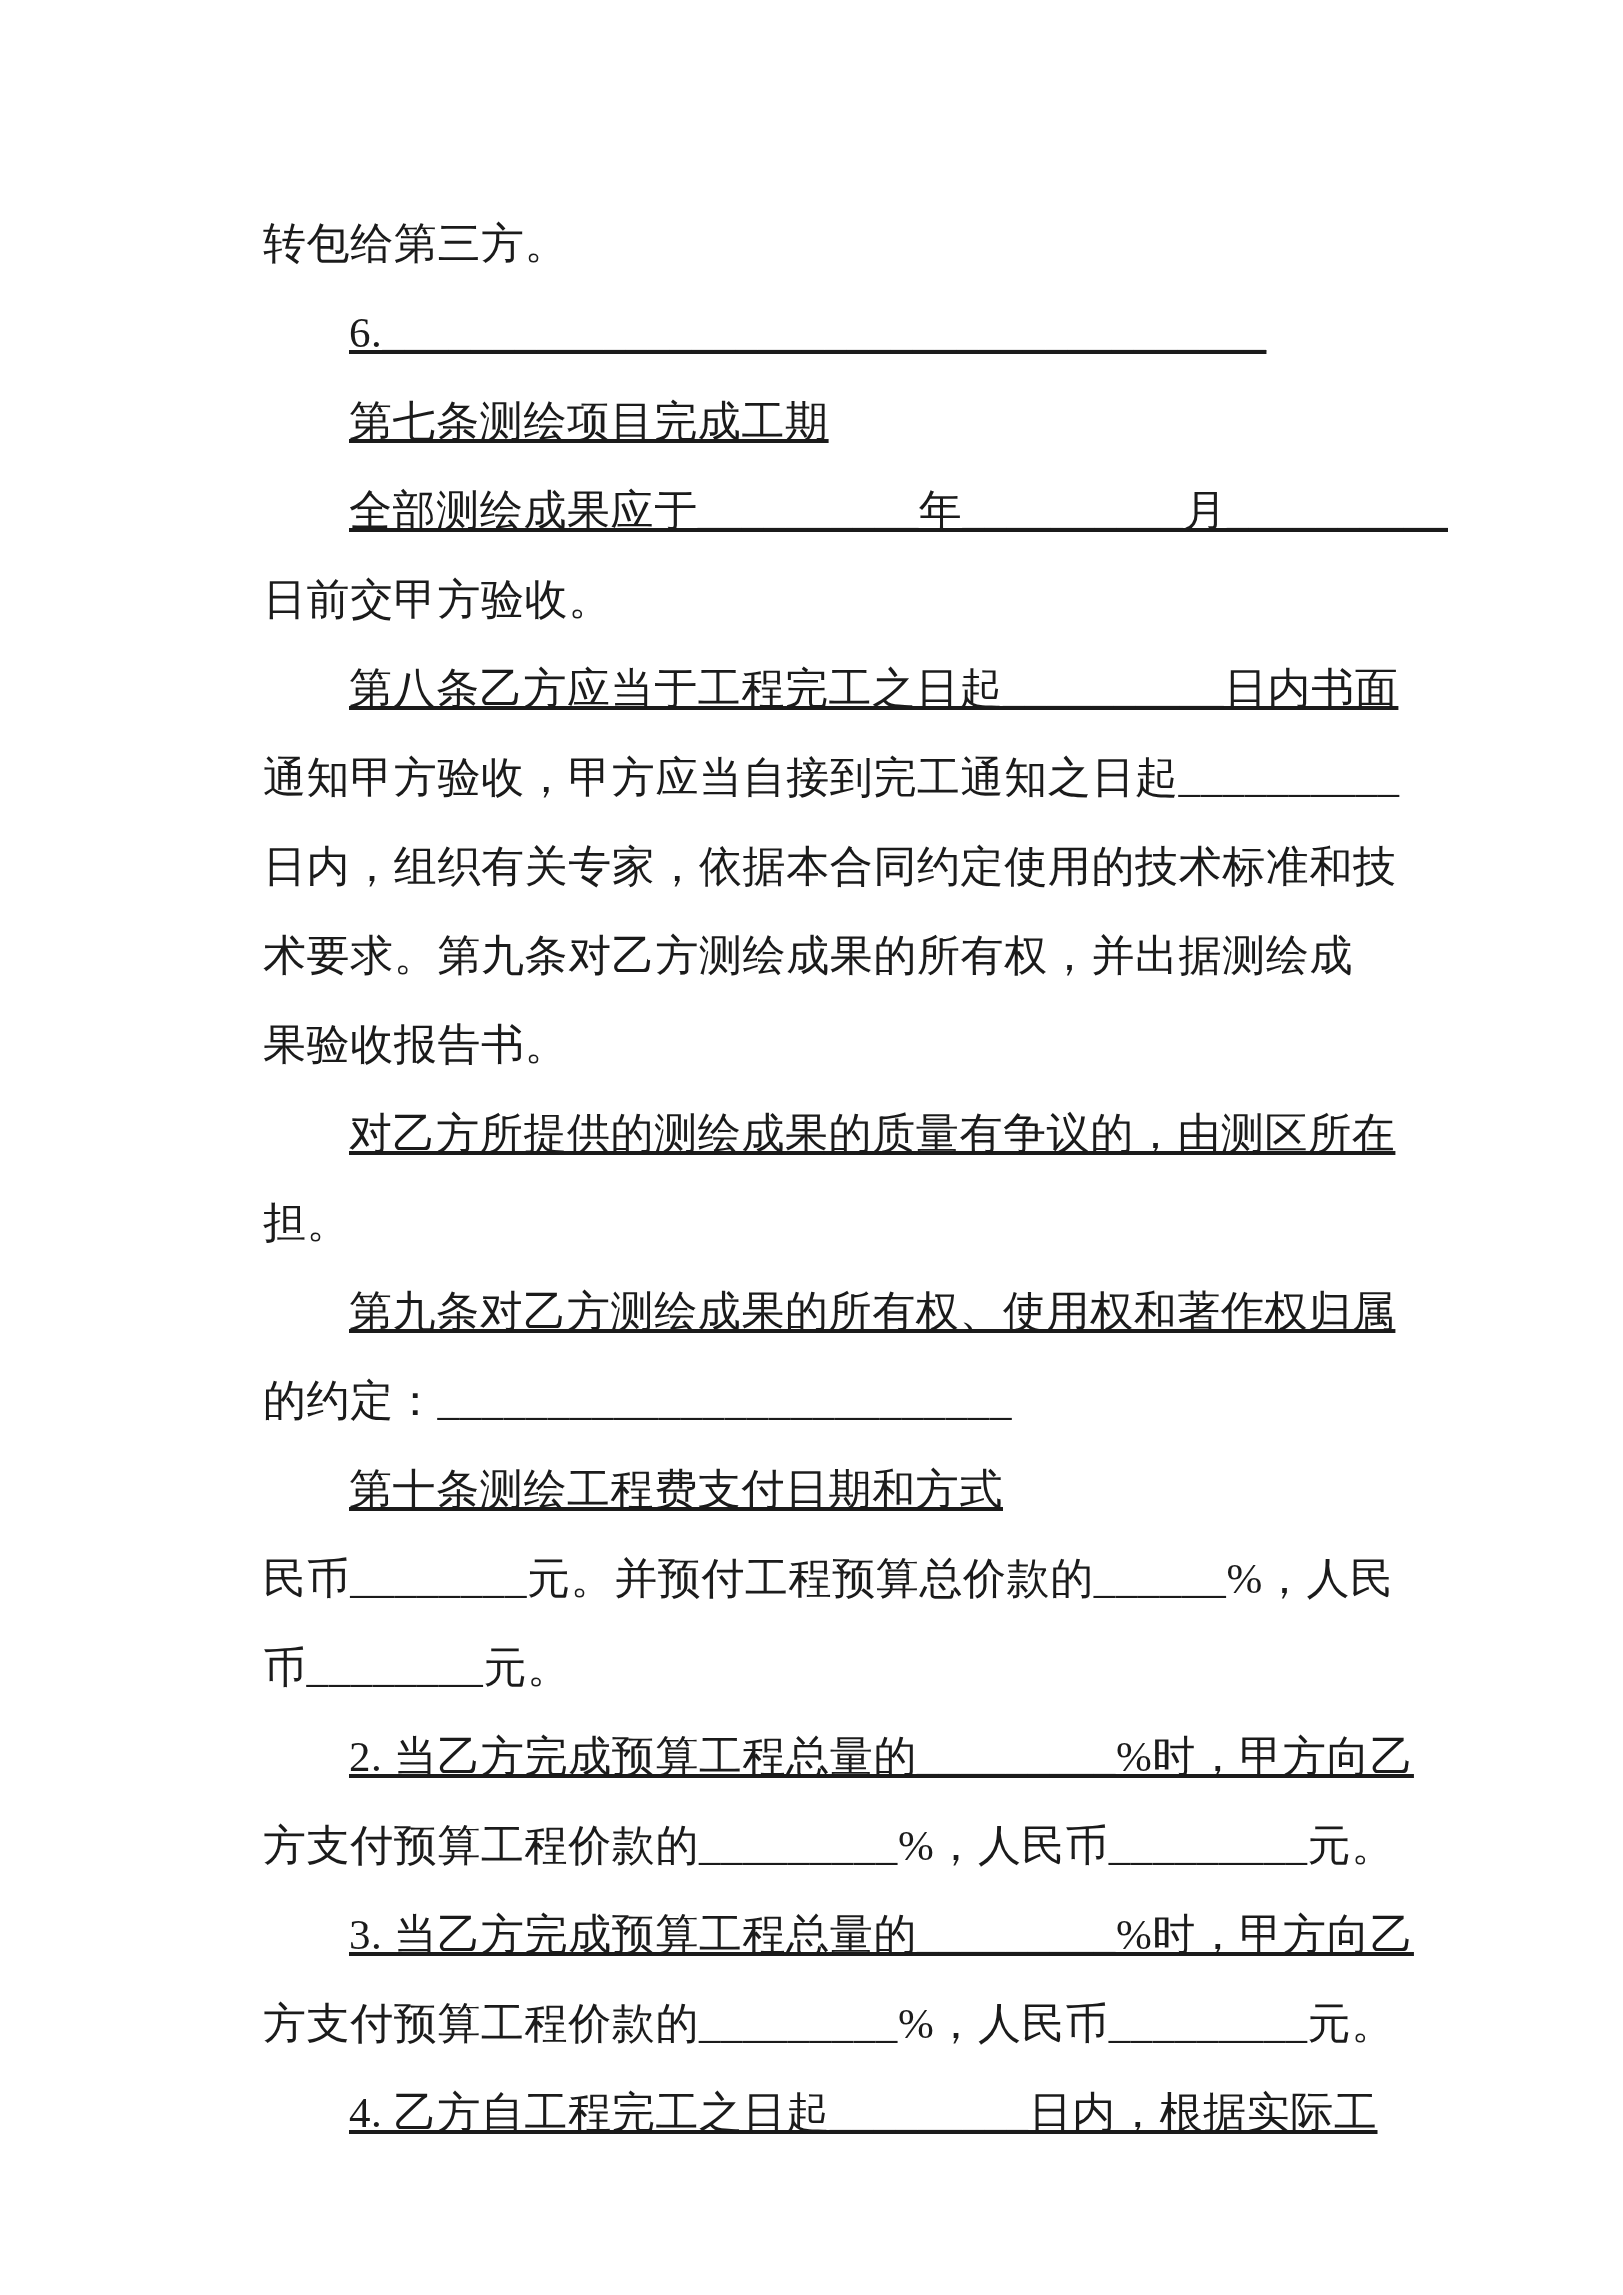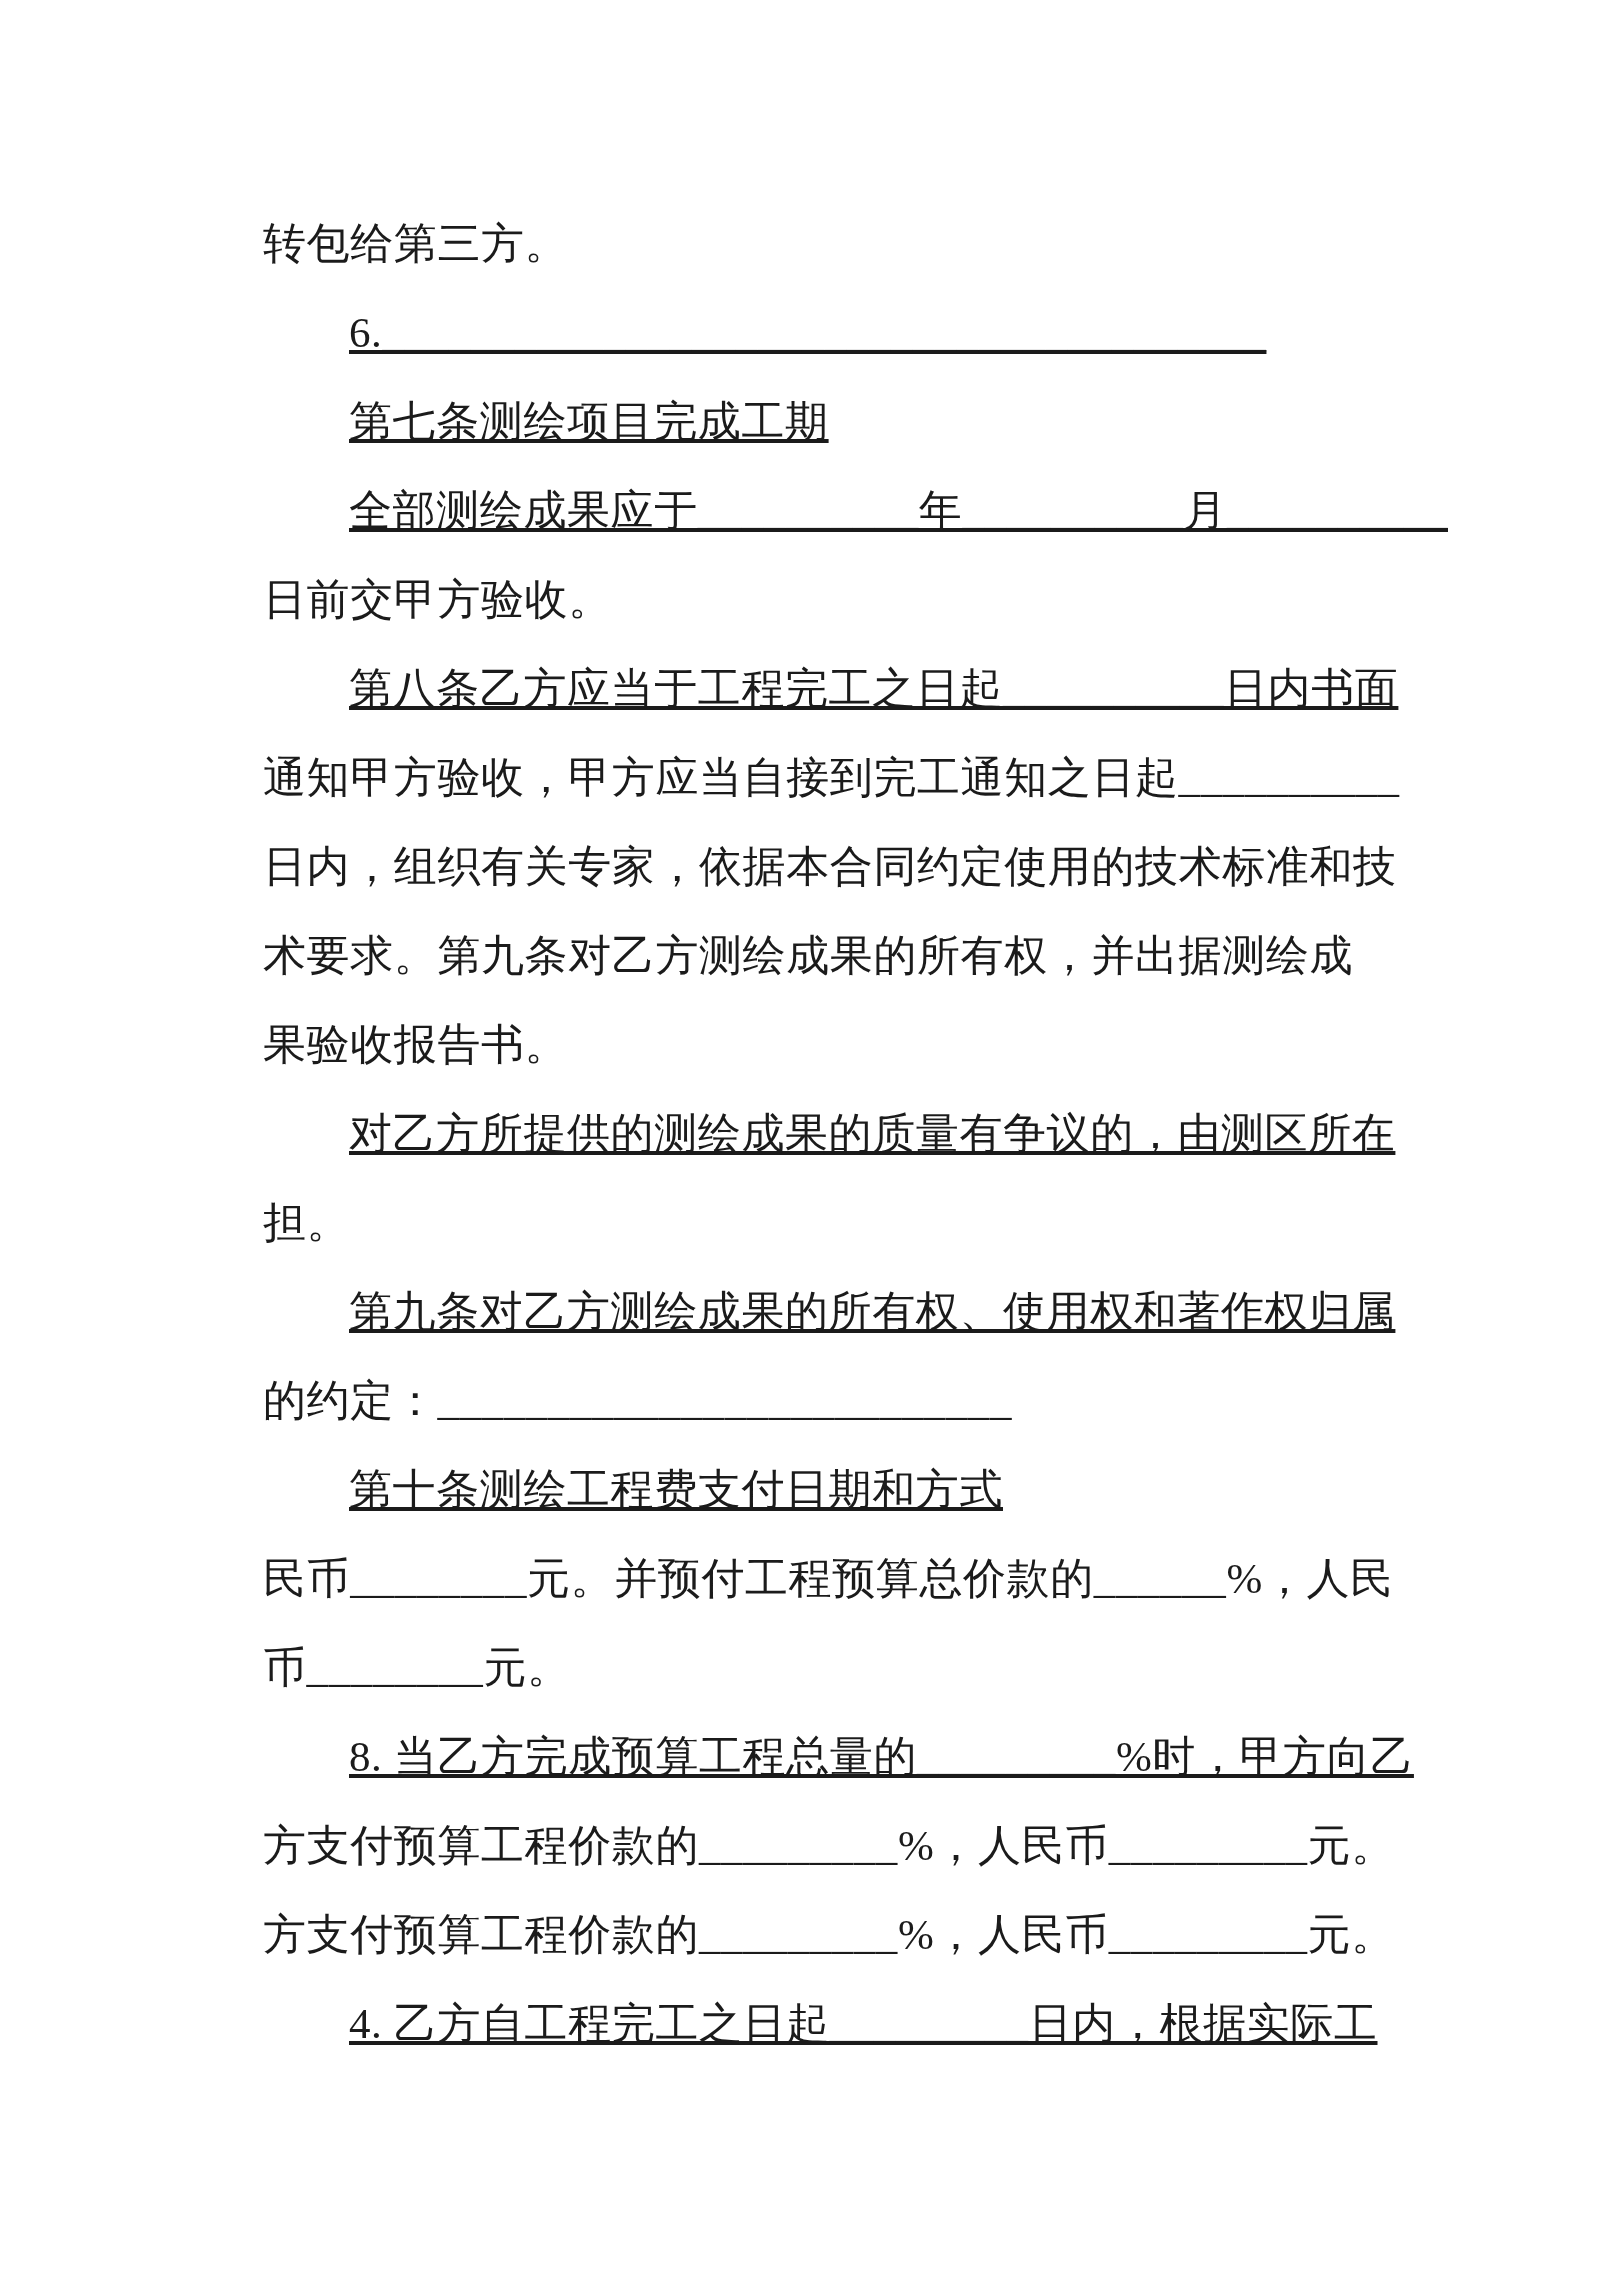--- a/index.html
+++ b/index.html
@@ -44,18 +44,19 @@
   <p class="line">日内，组织有关专家，依据本合同约定使用的技术标准和技</p>
   <p class="line">术要求。第九条对乙方测绘成果的所有权，并出据测绘成</p>
   <p class="line">果验收报告书。</p>
   <p class="line indent">对乙方所提供的测绘成果的质量有争议的，由测区所在</p>
   <p class="line">担。</p>
   <p class="line indent">第九条对乙方测绘成果的所有权、使用权和著作权归属</p>
   <p class="line">的约定：__________________________</p>
   <p class="line indent">第十条测绘工程费支付日期和方式</p>
   <p class="line">民币________元。并预付工程预算总价款的______%，人民</p>
   <p class="line">币________元。</p>
-  <p class="line indent">8. 当乙方完成预算工程总量的_________%时，甲方向乙</p>
+  <p class="line indent">2. 当乙方完成预算工程总量的_________%时，甲方向乙</p>
   <p class="line">方支付预算工程价款的_________%，人民币_________元。</p>
+  <p class="line indent">3. 当乙方完成预算工程总量的_________%时，甲方向乙</p>
   <p class="line">方支付预算工程价款的_________%，人民币_________元。</p>
   <p class="line indent">4. 乙方自工程完工之日起_________日内，根据实际工</p>
 </div>
 
 
 </body></html>

